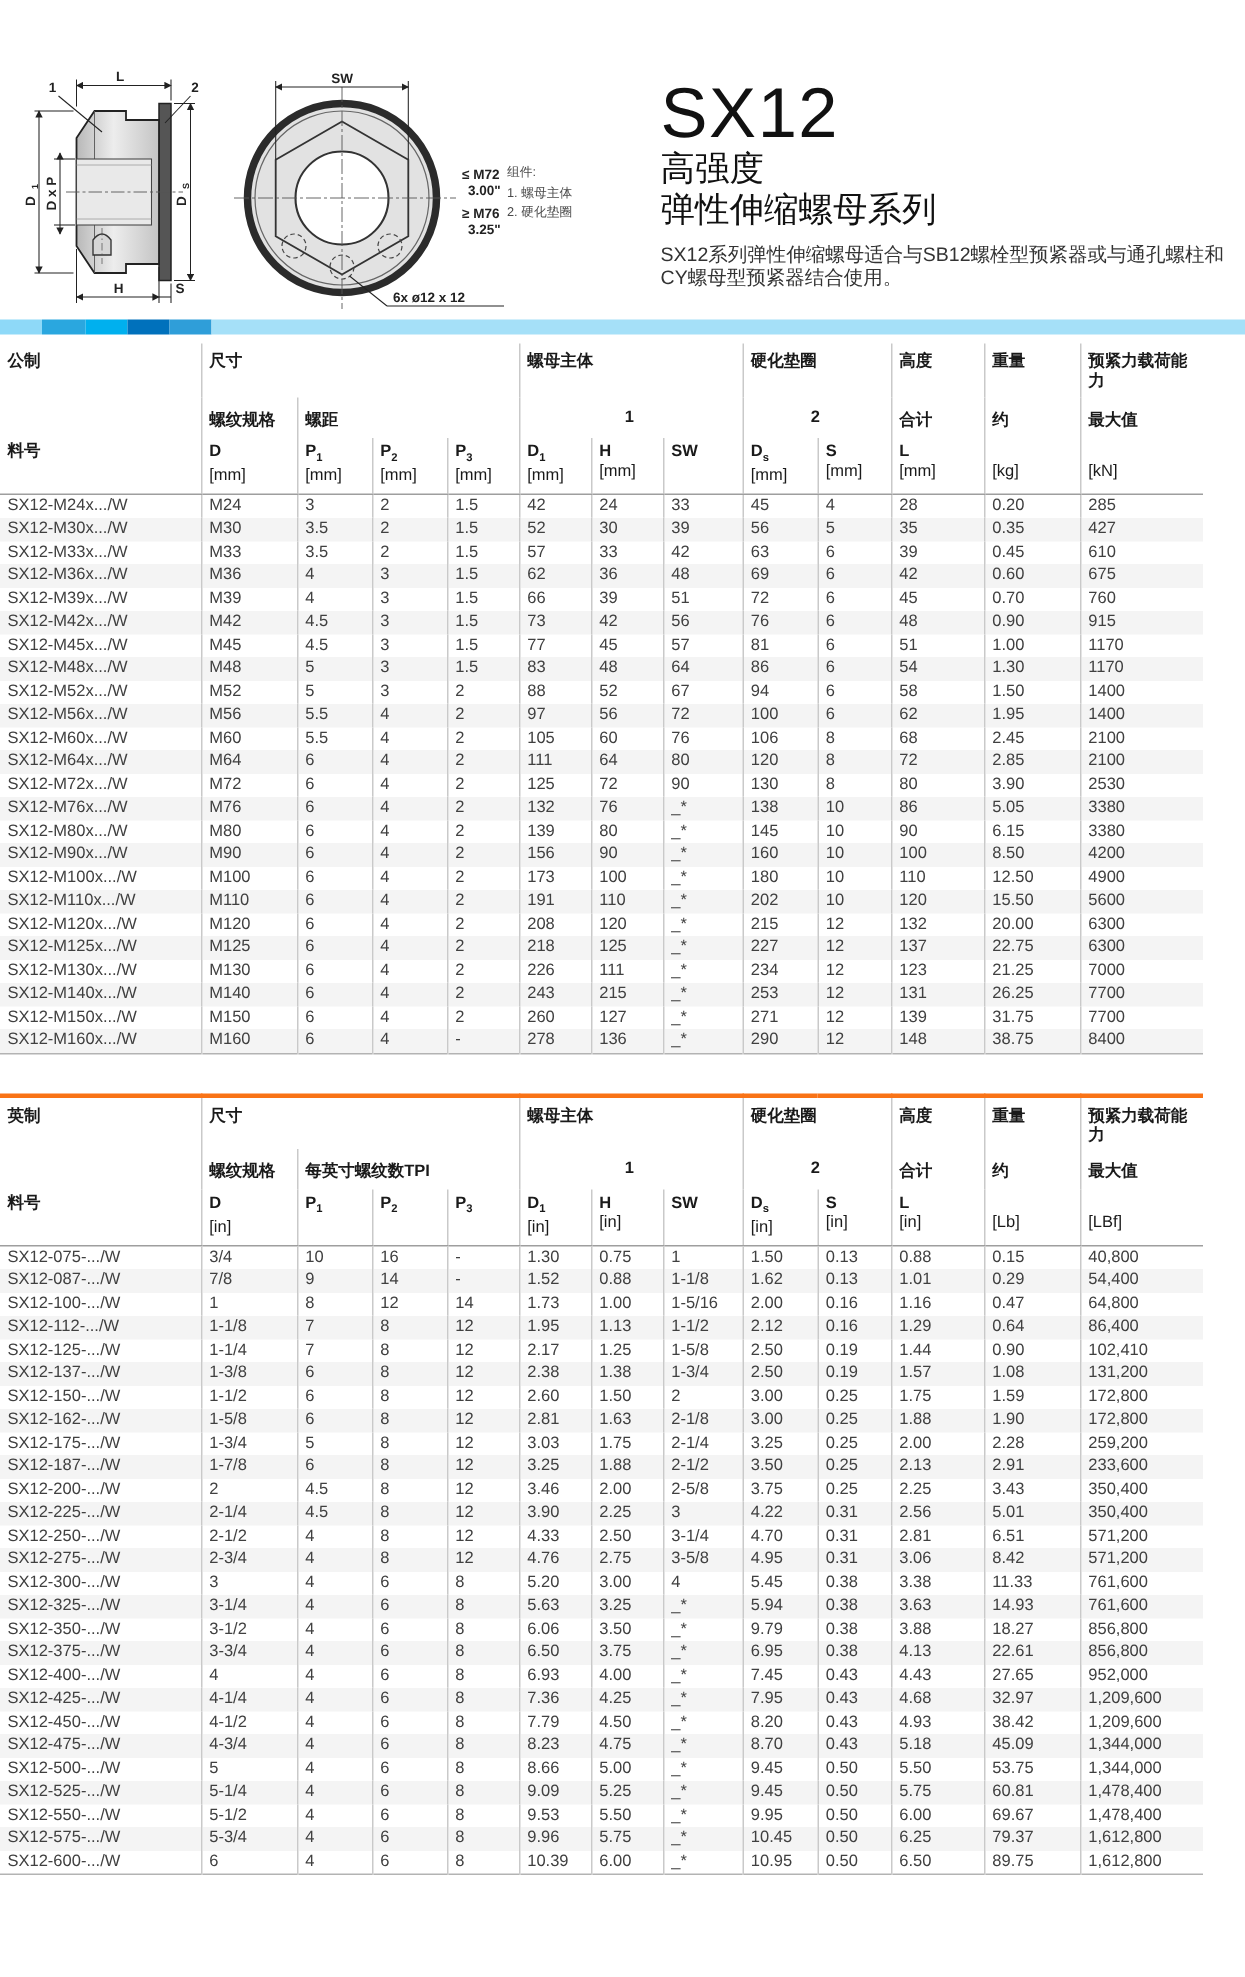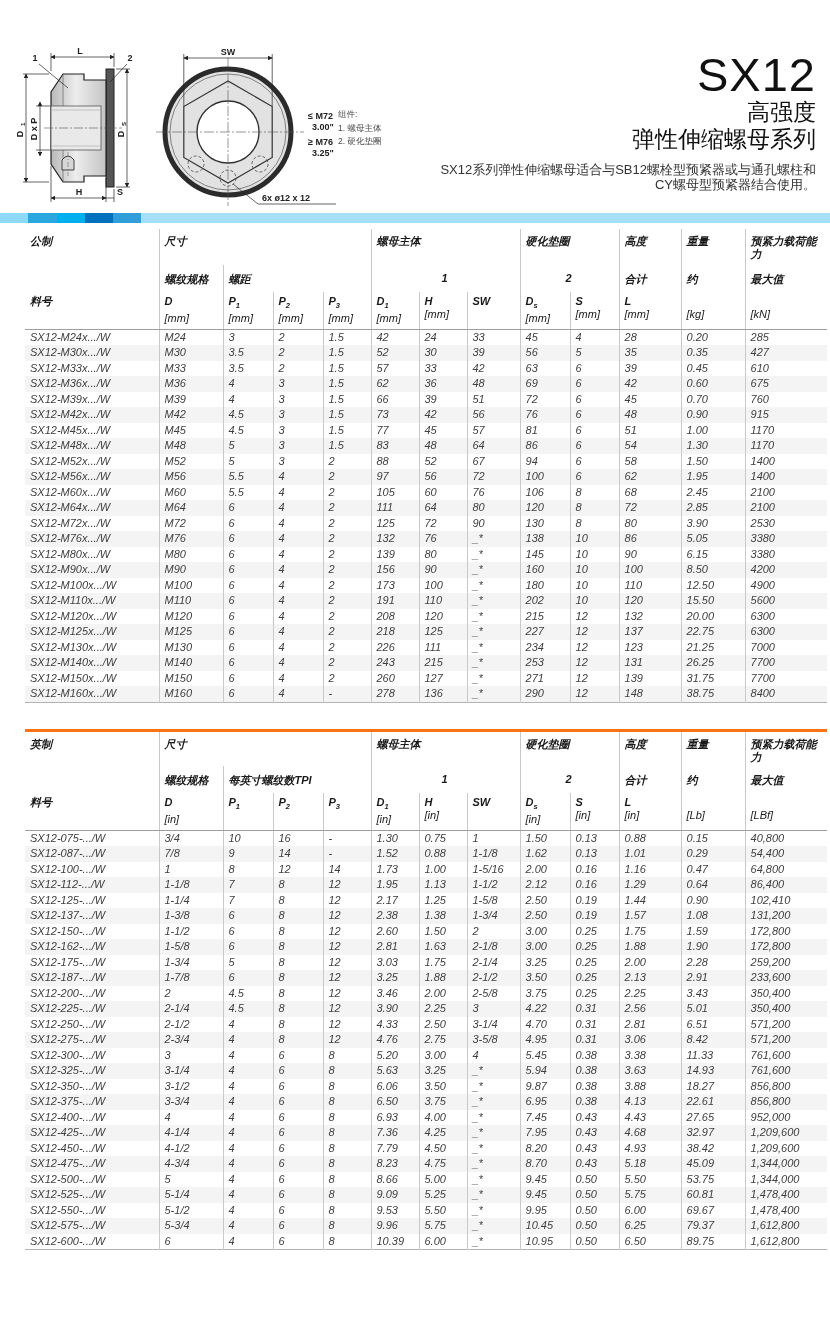--- a/index.html
+++ b/index.html
@@ -5,29 +5,29 @@
   * { margin: 0; padding: 0; box-sizing: border-box; }
   html, body { background: #ffffff; }
   body {
     width: 830px; height: 1318px; position: relative; overflow: hidden;
     font-family: "Liberation Sans", "DejaVu Sans", sans-serif; color: #404040;
   }
   
   .page-header { position: relative; height: 213px; }
   .drawing-svg { position: absolute; left: 6px; top: 44px; }
   .components-note { position: absolute; left: 338px; top: 108px; font-size: 8.5px; line-height: 13.5px; color: #4a4a4a; }
-  .title-block { position: absolute; right: 14px; top: 50px; text-align: right; color: #111; }
+  .title-block { position: absolute; right: 14px; top: 50px; color: #111; }
   .series-title { font-size: 47px; line-height: 49px; font-weight: 300; letter-spacing: 1px; }
   .series-sub { font-size: 23px; line-height: 27px; font-weight: 400; }
   .series-desc { font-size: 13px; line-height: 15px; color: #333; margin-top: 9px; }
   
   .accent-bar { position: absolute; left: 0; top: 213px; width: 830px; height: 10px; display: flex; }
   .accent-bar div { height: 10px; }
   
-  .tables-wrap { position: absolute; left: 25px; top: 229px; width: 802px; font-style: italic; }
+  .tables-wrap { position: absolute; left: 0; top: 229px; width: 802px; }
   table { border-collapse: collapse; table-layout: fixed; width: 802px; border-bottom: 1px solid #b3b3b3; }
   table.imperial { border-top: 3px solid #f97316; }
   .metric-section { margin-bottom: 26px; }
   th { text-align: left; vertical-align: top; font-weight: bold; color: #1a1a1a; font-size: 11px; padding: 3px 2px 2px 5px; }
   tr.grp th { height: 36px; padding-top: 6px; line-height: 13px; }
   tr.sub th { height: 27px; padding-top: 7px; }
   tr.colh th { height: 37px; line-height: 13px; border-bottom: 1px solid #9e9e9e; }
   th .unit, td { font-weight: normal; }
   th sub { font-size: 7.5px; }
   .bl { border-left: 1px solid #c9c9c9; }
@@ -888,21 +888,21 @@
           </tr>
           <tr>
             <td>SX12-350-.../W</td>
             <td>3-1/2</td>
             <td>4</td>
             <td>6</td>
             <td>8</td>
             <td>6.06</td>
             <td>3.50</td>
             <td>_*</td>
-            <td>9.87</td>
+            <td>9.79</td>
             <td>0.38</td>
             <td>3.88</td>
             <td>18.27</td>
             <td>856,800</td>
           </tr>
           <tr>
             <td>SX12-375-.../W</td>
             <td>3-3/4</td>
             <td>4</td>
             <td>6</td>

